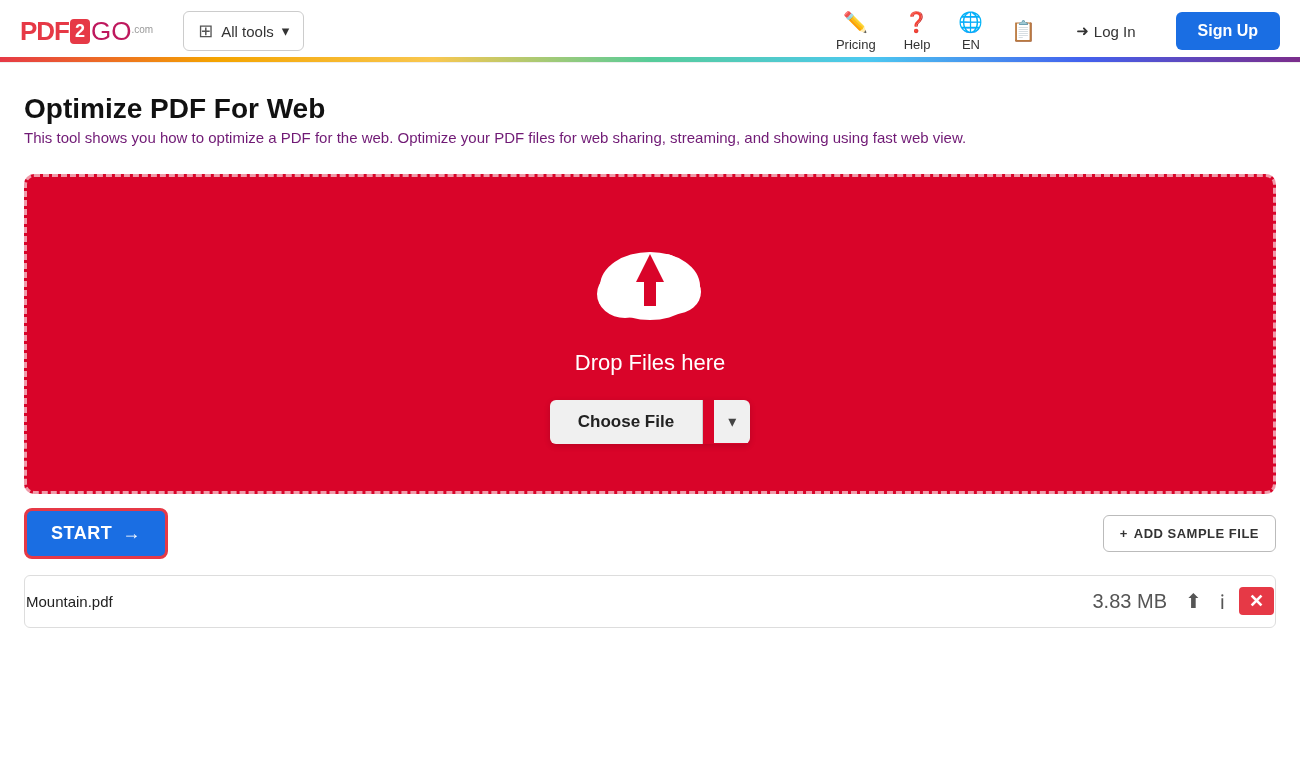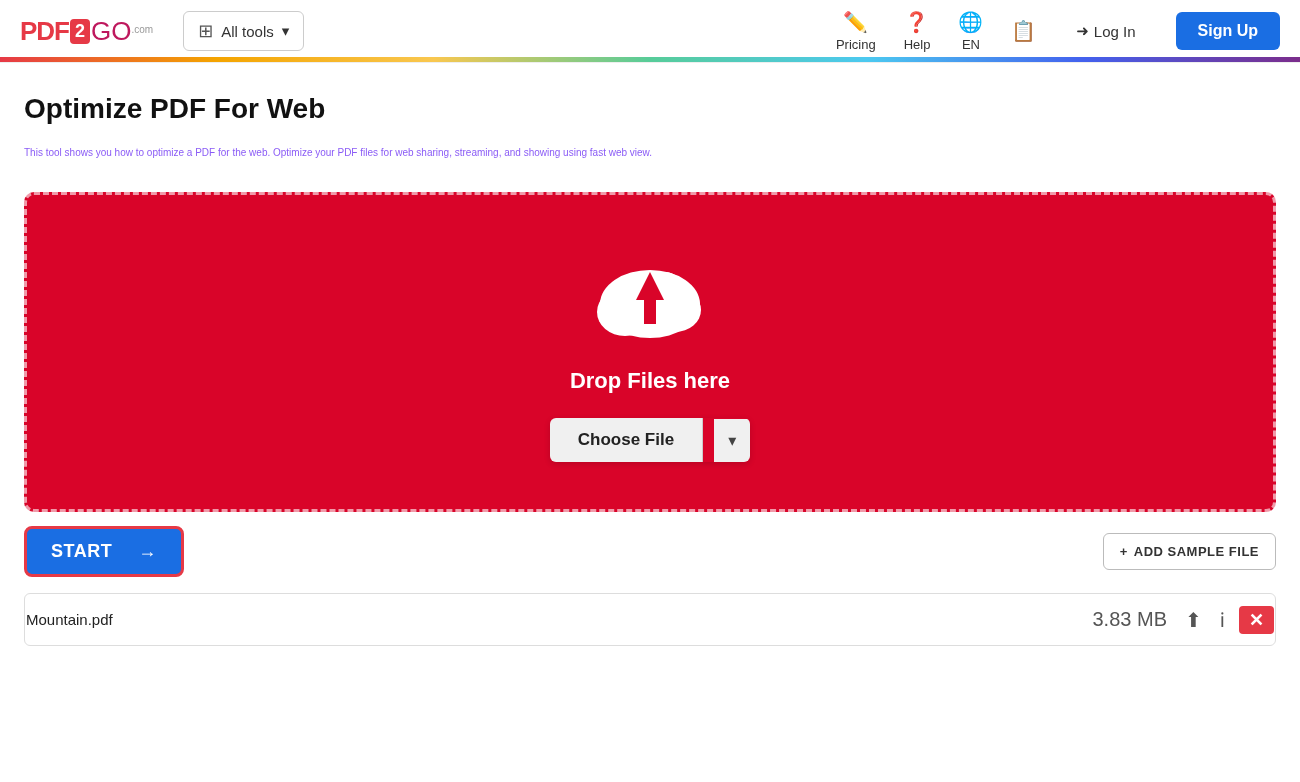--- a/index.html
+++ b/index.html
@@ -107,26 +107,26 @@
     }
 
     
     .main {
       padding: 30px 24px 20px 24px;
     }
     .page-title {
       font-size: 28px;
       font-weight: 700;
       color: #111;
-      margin-bottom: 20px;
+      margin-bottom: 2px;
     }
     .page-description {
-      font-size: 10px;
-      color: #8b5cf6;
-      margin-bottom: 32px;
+      font-size: 15px;
+      color: #701a75;
+      margin-bottom: 24px;
       line-height: 1.5;
     }
 
     
     .drop-zone {
       background: #d90429;
       border: 3px dashed rgba(255,255,255,0.6);
       border-radius: 10px;
       display: flex;
       flex-direction: column;
@@ -139,21 +139,21 @@
     .upload-cloud {
       margin-bottom: 16px;
     }
     .cloud-svg {
       width: 120px;
       height: 96px;
     }
     .drop-text {
       color: white;
       font-size: 22px;
-      font-weight: 700;
+      font-weight: 400;
       margin-bottom: 24px;
     }
     .choose-file-btn {
       display: flex;
       align-items: center;
       gap: 11px;
       border-radius: 6px;
       overflow: hidden;
       box-shadow: 0 2px 6px rgba(0,0,0,0.15);
     }
@@ -179,21 +179,21 @@
     
     .bottom-bar {
       display: flex;
       align-items: center;
       justify-content: space-between;
       padding: 14px 0 14px 0;
     }
     .start-btn {
       display: flex;
       align-items: center;
-      gap: 26px;
+      gap: 10px;
       background: #1a6ee3;
       color: white;
       border: 3px solid #e63946;
       border-radius: 8px;
       padding: 12px 24px;
       font-size: 18px;
       font-weight: 700;
       cursor: pointer;
       letter-spacing: 0.5px;
     }

